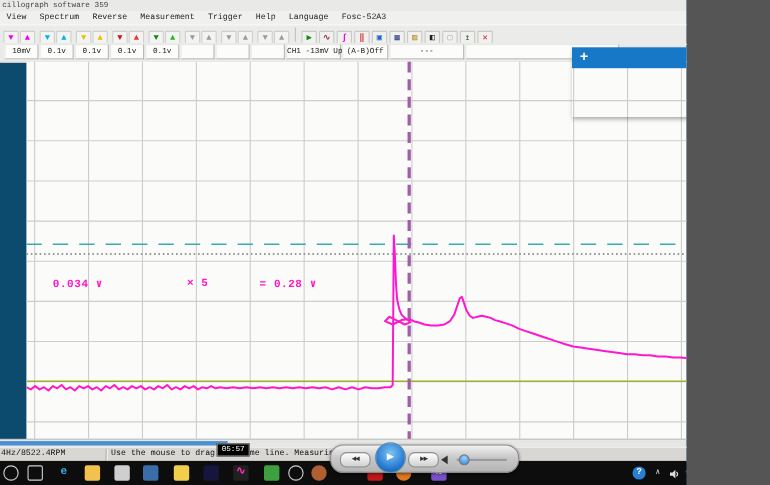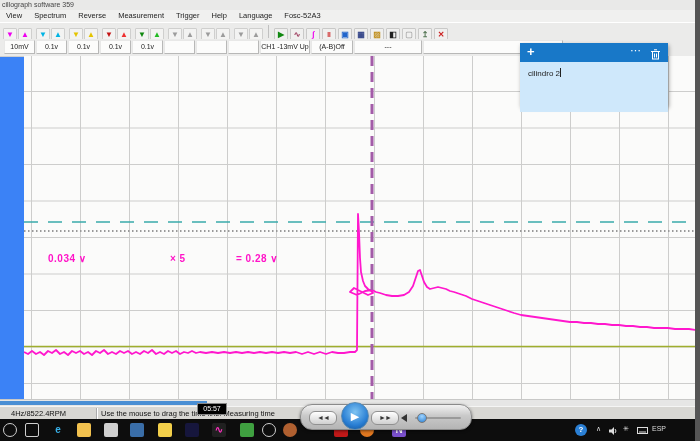--- a/index.html
+++ b/index.html
@@ -1,17 +1,17 @@
 <!DOCTYPE html>
 <html><head>
 <meta charset="utf-8">
 <style>
   html,body{margin:0;padding:0;background:#555;}
-  .screen{position:relative;width:695px;height:441px;overflow:hidden;
-    font-family:Liberation Sans, sans-serif;background:#3b82f6;
+  .screen{position:relative;width:624px;height:441px;overflow:hidden;
+    font-family:Liberation Mono, monospace;background:#0c4a6e;
     -webkit-font-smoothing:antialiased;}
   
   .titlebar{position:absolute;left:0;top:0;width:700px;height:10px;background:#e9e9e8;
     font-size:7px;color:#444;line-height:10px;padding-left:2px;}
   .menubar{position:absolute;left:0;top:10px;width:700px;height:12px;background:#f0f0ef;
     font-size:7.5px;color:#222;line-height:12px;white-space:nowrap;}
   .menubar span{display:inline-block;padding:0 6px;cursor:default;}
   
   .toolbar1{position:absolute;left:0;top:22px;width:700px;height:17px;background:#ebebea;
     border-top:1px solid #fff;border-bottom:1px solid #d5d5d4;white-space:nowrap;padding-left:2px;}
@@ -39,21 +39,21 @@
   .note-more{position:absolute;right:26px;top:1px;font-size:11px;letter-spacing:1px;}
   .note-trash{position:absolute;right:8px;top:3px;}
   .note-body{height:44px;background:#cfe8fb;font-size:8px;color:#222;padding:6px 0 0 8px;}
   .cursor{display:inline-block;width:1px;height:9px;background:#222;vertical-align:-1px;}
   
   .scrollstrip{position:absolute;left:0;top:399px;width:700px;height:7px;background:#e6e6e5;
     border-top:1px solid #c8c8c7;}
   .scrollbar-thumb{position:absolute;left:0;top:1px;width:207px;height:4px;background:#4a8fd4;}
   .statusbar{position:absolute;left:0;top:406px;width:700px;height:13px;background:#d8d7d3;
     border-top:1px solid #f5f5f4;font-size:7.5px;color:#111;line-height:13px;}
-  .status-left{position:absolute;left:11px;top:0;width:94px;overflow:hidden;white-space:nowrap;}
+  .status-left{position:absolute;left:1px;top:0;width:94px;overflow:hidden;white-space:nowrap;}
   .status-div{position:absolute;left:96px;top:1px;width:1px;height:11px;background:#aaa;border-right:1px solid #fff;}
   .status-msg{position:absolute;left:101px;top:0;white-space:nowrap;}
   .tooltip{position:absolute;left:197px;top:403px;min-width:24px;height:10px;background:#000;
     border:1px solid #888;color:#fff;font-size:7px;line-height:10px;text-align:center;z-index:40;padding:0 2px;}
   
   .taskbar{position:absolute;left:0;top:419px;width:700px;height:22px;background:#0d0d0d;}
   .tb-app{position:absolute;top:4px;width:14px;height:14px;border-radius:2px;
     font-size:10px;font-weight:bold;text-align:center;line-height:14px;}
   .outline{background:transparent !important;border:1.5px solid #cfcfcf;box-sizing:border-box;}
   .circle{border-radius:50%;}
@@ -139,23 +139,20 @@
             <g stroke="#fff" stroke-width="1" fill="none">
           <rect x="1.5" y="2.5" width="6" height="7.5"></rect>
               <line x1="0" y1="2.5" x2="9" y2="2.5"></line>
           <line x1="3" y1="0.8" x2="6" y2="0.8"></line>
               <line x1="3.5" y1="4.5" x2="3.5" y2="8.5"></line>
           <line x1="5.5" y1="4.5" x2="5.5" y2="8.5"></line>
             </g>
           </svg>
       </span>
     </div>
-    <div class="note-body">
-      <span>cilindro 2</span><span class="cursor"></span>
-    </div>
   </div>
 
   <div class="scrollstrip">
     <div class="scrollbar-thumb"></div>
   </div>
 
   <div class="statusbar">
     <div class="status-left">4Hz/8522.4RPM</div>
     <div class="status-div"></div>
     <div class="status-msg">Use the mouse to drag the time line. Measuring time</div>

